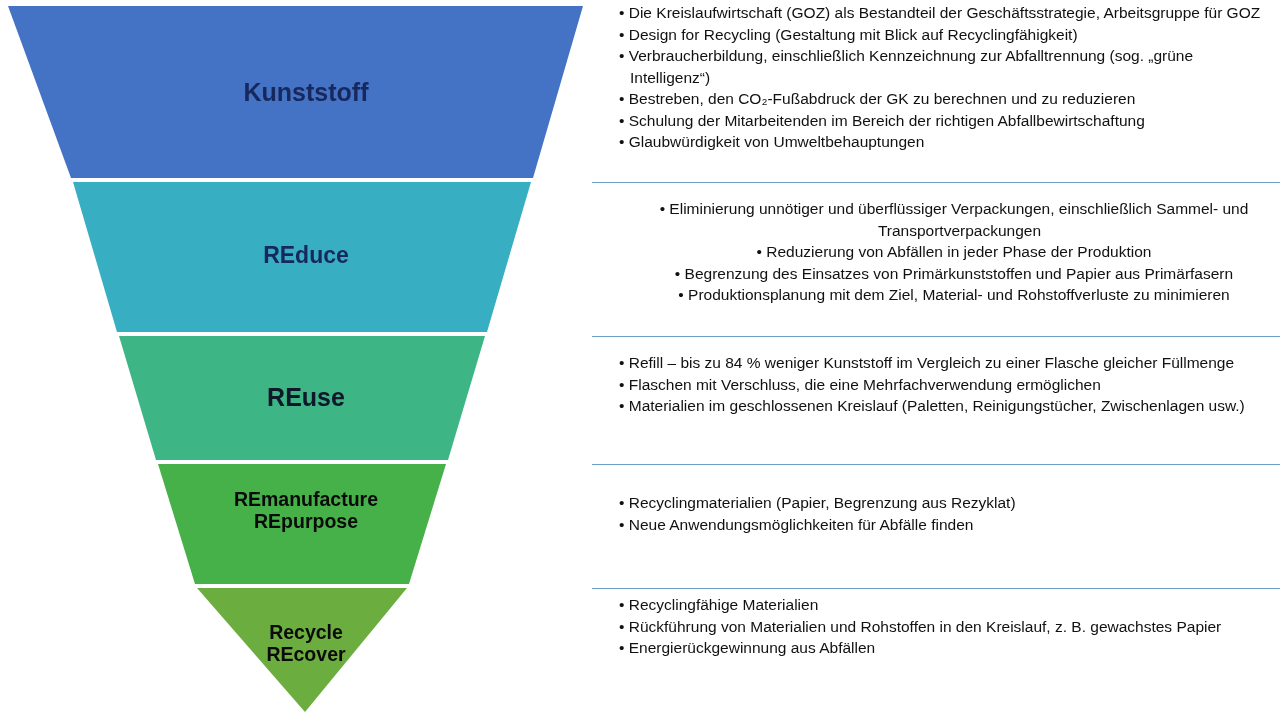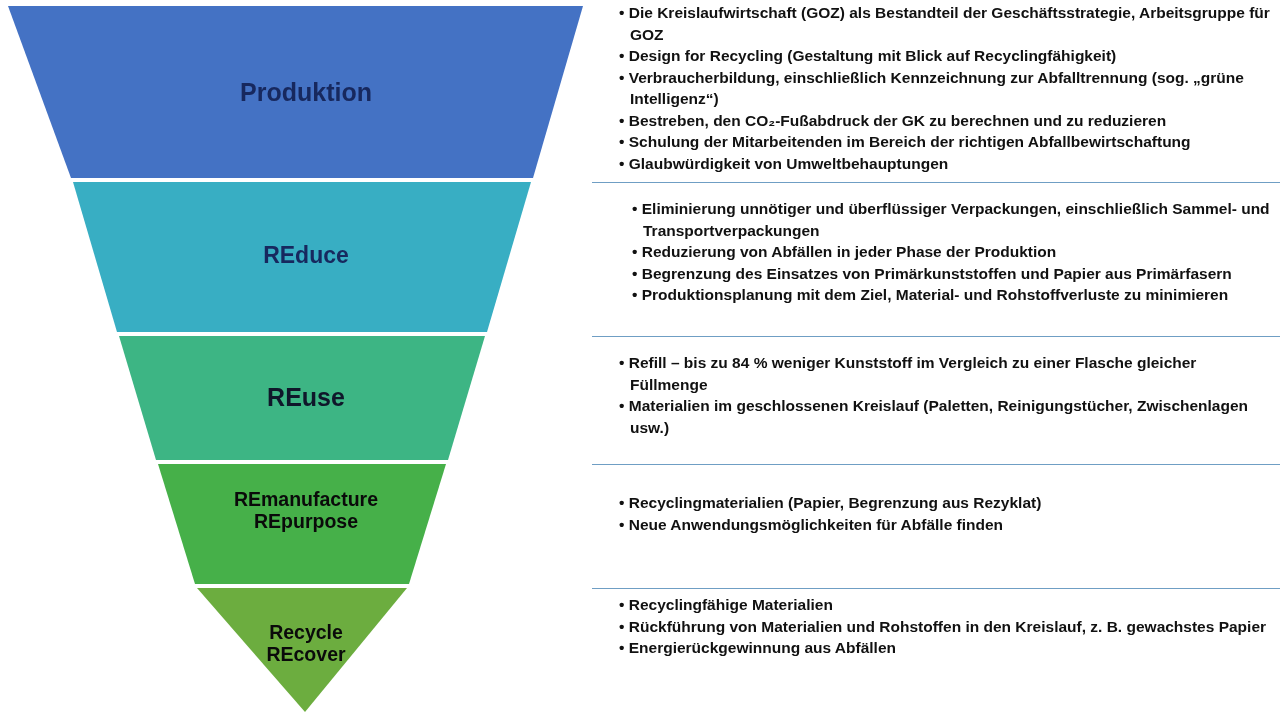--- a/index.html
+++ b/index.html
@@ -65,39 +65,38 @@
     left: 0;
     top: 0;
     width: 688px;
     height: 1px;
     background: #6f9ec4;
   }
   .detail-list {
     margin: 0;
     padding: 0;
     list-style: none;
-    font-weight: bold;
   }
   .detail-list li {
     font-size: 15.5px;
     line-height: 21.5px;
     color: #111111;
     text-indent: -11px;
     padding-left: 11px;
     margin: 0;
   }
   .detail-list li::before {
     content: "\2022\00a0";
   }
 
   
   #detail-0 { top: 2px;   }
   #detail-0 .detail-list { padding-left: 27px; }
 
-  #detail-1 { top: 182px; }
+  #detail-1 { top: 182px; text-align: center; }
   #detail-1 .detail-list { padding-left: 40px; }
   #detail-1 .detail-list li { text-indent: -11px; }
 
   #detail-2 { top: 336px; }
   #detail-2 .detail-list { padding-left: 27px; }
 
   #detail-3 { top: 464px; }
   #detail-3 .detail-list { padding-left: 27px; margin-top: 28px; }
 
   #detail-4 { top: 588px; }
@@ -111,21 +110,21 @@
 <div id="canvas">
 
   <svg id="pyramid-svg" viewBox="0 0 640 720">
     <polygon points="8,6 583,6 533,178 71,178" fill="#4472C4"></polygon>
     <polygon points="73,182 531,182 487,332 117,332" fill="#38AEC3"></polygon>
     <polygon points="119,336 485,336 448,460 156,460" fill="#3DB584"></polygon>
     <polygon points="158,464 446,464 409,584 195,584" fill="#46B049"></polygon>
     <polygon points="197,588 407,588 305,712" fill="#6CAD3F"></polygon>
   </svg>
 
-  <div class="tier-label navy" id="label-0" style="color: rgb(23, 40, 94);">Produktion</div>
+  <div class="tier-label navy" id="label-0" style="color: rgb(23, 40, 94);">Kunststoff</div>
   <div class="tier-label navy" id="label-1" style="color: rgb(23, 40, 94);">REduce</div>
   <div class="tier-label navy" id="label-2" style="color: #0f172a;">REuse</div>
   <div class="tier-label black" id="label-3" style="color: rgb(10, 10, 10);">REmanufacture
 REpurpose</div>
   <div class="tier-label black" id="label-4" style="color: rgb(10, 10, 10);">Recycle
 REcover</div>
 
   <div id="detail-column">
 
     <div class="detail-block" id="detail-0">
@@ -146,20 +145,21 @@
           <li>Reduzierung von Abfällen in jeder Phase der Produktion</li>
           <li>Begrenzung des Einsatzes von Primärkunststoffen und Papier aus Primärfasern</li>
           <li>Produktionsplanung mit dem Ziel, Material- und Rohstoffverluste zu minimieren</li>
         </ul>
     </div>
 
     <div class="detail-block pad-top" id="detail-2">
       <div class="rule" style="background: rgb(111, 158, 196);"></div>
       <ul class="detail-list">
           <li>Refill – bis zu 84 % weniger Kunststoff im Vergleich zu einer Flasche gleicher Füllmenge</li>
+          <li>Flaschen mit Verschluss, die eine Mehrfachverwendung ermöglichen</li>
           <li>Materialien im geschlossenen Kreislauf (Paletten, Reinigungstücher, Zwischenlagen usw.)</li>
         </ul>
     </div>
 
     <div class="detail-block" id="detail-3">
       <div class="rule" style="background: rgb(111, 158, 196);"></div>
       <ul class="detail-list">
           <li>Recyclingmaterialien (Papier, Begrenzung aus Rezyklat)</li>
           <li>Neue Anwendungsmöglichkeiten für Abfälle finden</li>
         </ul>

